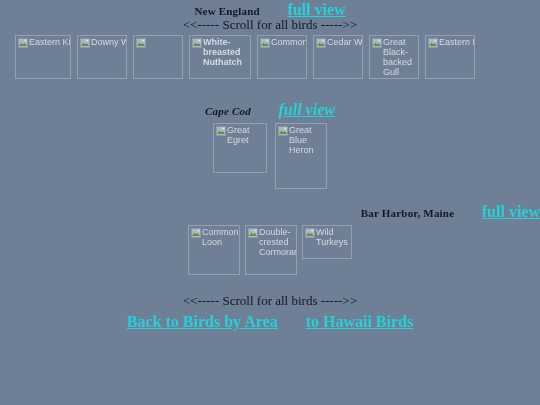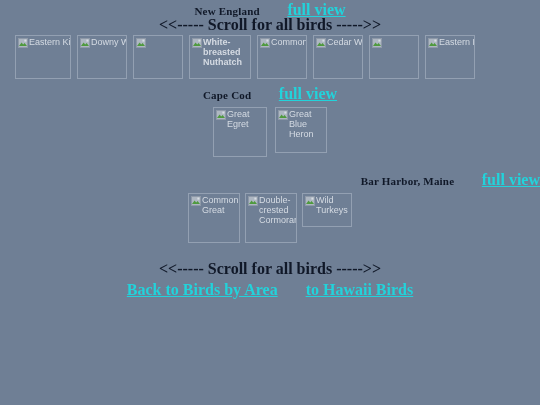--- a/index.html
+++ b/index.html
@@ -38,22 +38,22 @@
     color: #22d3db;
     text-decoration: underline;
     font-family: "Liberation Serif", serif;
     font-weight: bold;
     font-size: 16px;
     cursor: pointer;
   }
   .scroll-note {
     text-align: center;
     font-family: "Liberation Serif", serif;
-    font-weight: bold;
-    font-size: 16px;
+    font-weight: normal;
+    font-size: 13px;
     color: #101828;
     line-height: 13px;
     white-space: nowrap;
   }
 
   
   .thumb-row {
     display: flex;
     flex-direction: row;
     align-items: flex-start;
@@ -85,21 +85,21 @@
   .broken-icon {
     position: absolute;
     left: 2px;
     top: 2px;
     width: 10px;
     height: 10px;
   }
 
   
   #row-new-england { margin: 4px 0 0 15px; }
-  #head-cape-cod   { margin-top: 8px; }
+  #head-cape-cod   { margin-top: 24px; font-style: italic; }
   #row-cape-cod    { margin-top: 5px; }
   #head-bar-harbor { margin-top: 16px; text-align: right; }
   #row-bar-harbor  { margin-top: 5px; }
   #scroll-bottom   { margin-top: 19px; }
   #bottom-links    { margin-top: 6px; text-align: center; }
   #bottom-links .link-gap { display: inline-block; width: 20px; }
 </style>
 </head>
 <body>
 
@@ -165,20 +165,21 @@
     </svg>
     <span class="alt-text">Cedar Waxwing</span>
   </div>
   <div class="thumb" style="width:50px;height:44px;margin-right:6px;">
     <svg class="broken-icon" viewBox="0 0 10 10">
       <rect x="0" y="0" width="10" height="10" fill="#8e99a8"></rect>
       <rect x="1" y="1" width="8" height="8" fill="#aeb7c2"></rect>
       <path d="M1 8 L3.6 4.6 L5.2 6.4 L6.6 5 L9 8 Z" fill="#4f9a3e"></path>
       <rect x="6.4" y="1.6" width="2" height="2" fill="#d9dee4"></rect>
     </svg>
+    <span class="alt-text" style="right:-10px;white-space:normal;">Great Black-backed Gull</span>
   </div>
   <div class="thumb" style="width:50px;height:44px;">
     <svg class="broken-icon" viewBox="0 0 10 10">
       <rect x="0" y="0" width="10" height="10" fill="#8e99a8"></rect>
       <rect x="1" y="1" width="8" height="8" fill="#aeb7c2"></rect>
       <path d="M1 8 L3.6 4.6 L5.2 6.4 L6.6 5 L9 8 Z" fill="#4f9a3e"></path>
       <rect x="6.4" y="1.6" width="2" height="2" fill="#d9dee4"></rect>
     </svg>
     <span class="alt-text">Eastern Phoebe</span>
   </div>
@@ -193,21 +194,21 @@
 <div class="thumb-row centered" id="row-cape-cod">
   <div class="thumb" style="width:54px;height:50px;margin-right:8px;padding-left:29px;">
     <svg class="broken-icon" viewBox="0 0 10 10">
       <rect x="0" y="0" width="10" height="10" fill="#8e99a8"></rect>
       <rect x="1" y="1" width="8" height="8" fill="#aeb7c2"></rect>
       <path d="M1 8 L3.6 4.6 L5.2 6.4 L6.6 5 L9 8 Z" fill="#4f9a3e"></path>
       <rect x="6.4" y="1.6" width="2" height="2" fill="#d9dee4"></rect>
     </svg>
     <span class="alt-text" style="right:6px;white-space:normal;">Great Egret</span>
   </div>
-  <div class="thumb" style="width:52px;height:46px;">
+  <div class="thumb" style="width:52px;height:66px;">
     <svg class="broken-icon" viewBox="0 0 10 10">
       <rect x="0" y="0" width="10" height="10" fill="#8e99a8"></rect>
       <rect x="1" y="1" width="8" height="8" fill="#aeb7c2"></rect>
       <path d="M1 8 L3.6 4.6 L5.2 6.4 L6.6 5 L9 8 Z" fill="#4f9a3e"></path>
       <rect x="6.4" y="1.6" width="2" height="2" fill="#d9dee4"></rect>
     </svg>
     <span class="alt-text" style="right:4px;white-space:normal;">Great Blue Heron</span>
   </div>
 </div>
 
@@ -218,21 +219,21 @@
 </div>
 
 <div class="thumb-row centered" id="row-bar-harbor">
   <div class="thumb" style="width:52px;height:50px;margin-right:5px;">
     <svg class="broken-icon" viewBox="0 0 10 10">
       <rect x="0" y="0" width="10" height="10" fill="#8e99a8"></rect>
       <rect x="1" y="1" width="8" height="8" fill="#aeb7c2"></rect>
       <path d="M1 8 L3.6 4.6 L5.2 6.4 L6.6 5 L9 8 Z" fill="#4f9a3e"></path>
       <rect x="6.4" y="1.6" width="2" height="2" fill="#d9dee4"></rect>
     </svg>
-    <span class="alt-text" style="right:0px;white-space:normal;">Common Great</span>
+    <span class="alt-text" style="right:0px;white-space:normal;">Common Loon</span>
   </div>
   <div class="thumb" style="width:52px;height:50px;margin-right:5px;">
     <svg class="broken-icon" viewBox="0 0 10 10">
       <rect x="0" y="0" width="10" height="10" fill="#8e99a8"></rect>
       <rect x="1" y="1" width="8" height="8" fill="#aeb7c2"></rect>
       <path d="M1 8 L3.6 4.6 L5.2 6.4 L6.6 5 L9 8 Z" fill="#4f9a3e"></path>
       <rect x="6.4" y="1.6" width="2" height="2" fill="#d9dee4"></rect>
     </svg>
     <span class="alt-text" style="right:0px;white-space:normal;">Double-crested Cormorant</span>
   </div>

